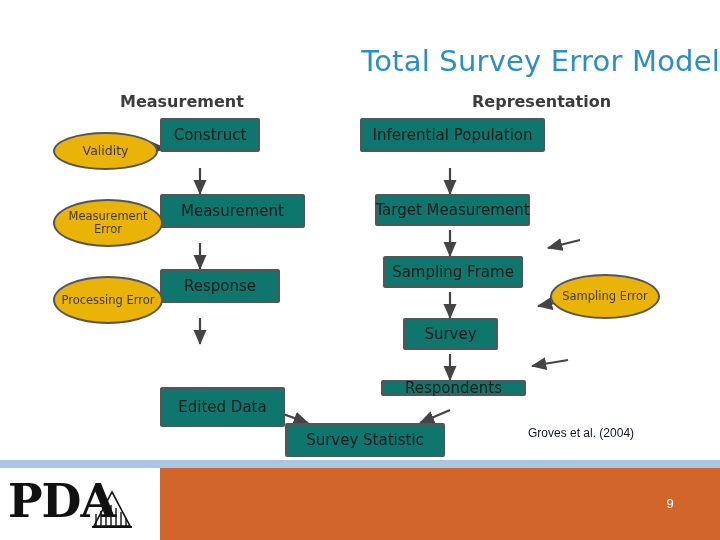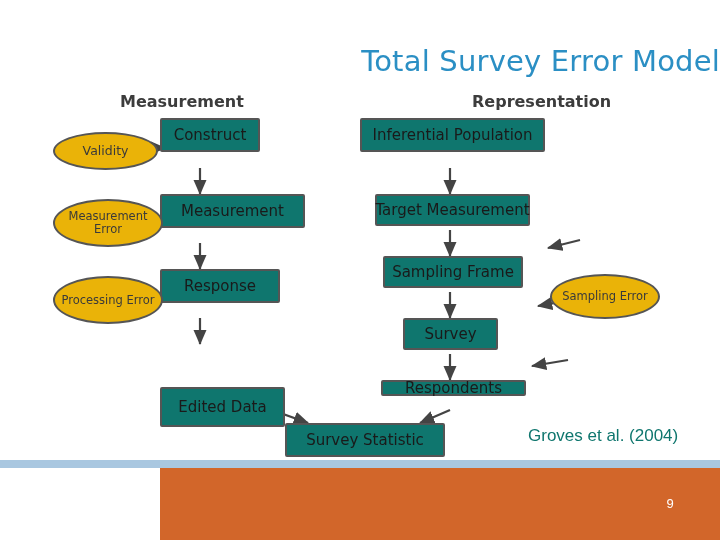--- a/index.html
+++ b/index.html
@@ -77,22 +77,22 @@
     justify-content: center;
     text-align: center;
     box-sizing: border-box;
     line-height: 1.12;
     padding: 0 4px;
   }
   .ellipse.one-line { font-size: 12.5px; }
   #credit {
     position: absolute;
     font-family: "Liberation Sans", sans-serif;
-    font-size: 17px;
-    color: #0f766e;
+    font-size: 12px;
+    color: #0f172a;
     white-space: nowrap;
     text-align: center;
   }
   
   #footer-band {
     position: absolute;
     left: 0;
     top: 460px;
     width: 720px;
     height: 80px;
@@ -209,15 +209,29 @@
 
     <div class="box" style="left:265px; top:335px; width:160px; height:34px;">Survey Statistic</div>
 
     <div id="credit" style="left:508px; top:338px;">Groves et al. (2004)</div>
   </div>
 
   <div id="footer-band"></div>
   <div id="footer-rule"></div>
   <div id="footer-white"></div>
 
+  <div id="logo">
+    <div id="logo-text">PDA</div>
+    <svg width="150" height="56" style="position:absolute; left:0; top:0;">
+      <path d="M86,48 L104,14 L122,48 Z" fill="none" stroke="#111111" stroke-width="1.6"></path>
+      <line x1="88" y1="48" x2="88" y2="36" stroke="#111111" stroke-width="1.4"></line>
+      <line x1="93" y1="48" x2="93" y2="33" stroke="#111111" stroke-width="1.4"></line>
+      <line x1="98" y1="48" x2="98" y2="30" stroke="#111111" stroke-width="1.4"></line>
+      <line x1="103" y1="48" x2="103" y2="27" stroke="#111111" stroke-width="1.4"></line>
+      <line x1="108" y1="48" x2="108" y2="30" stroke="#111111" stroke-width="1.4"></line>
+      <line x1="113" y1="48" x2="113" y2="34" stroke="#111111" stroke-width="1.4"></line>
+      <line x1="118" y1="48" x2="118" y2="40" stroke="#111111" stroke-width="1.4"></line>
+      <line x1="84" y1="49" x2="124" y2="49" stroke="#111111" stroke-width="1.8"></line>
+    </svg>
+  </div>
 
   <div id="page-num">9</div>
 </div>
 
 </body></html>

